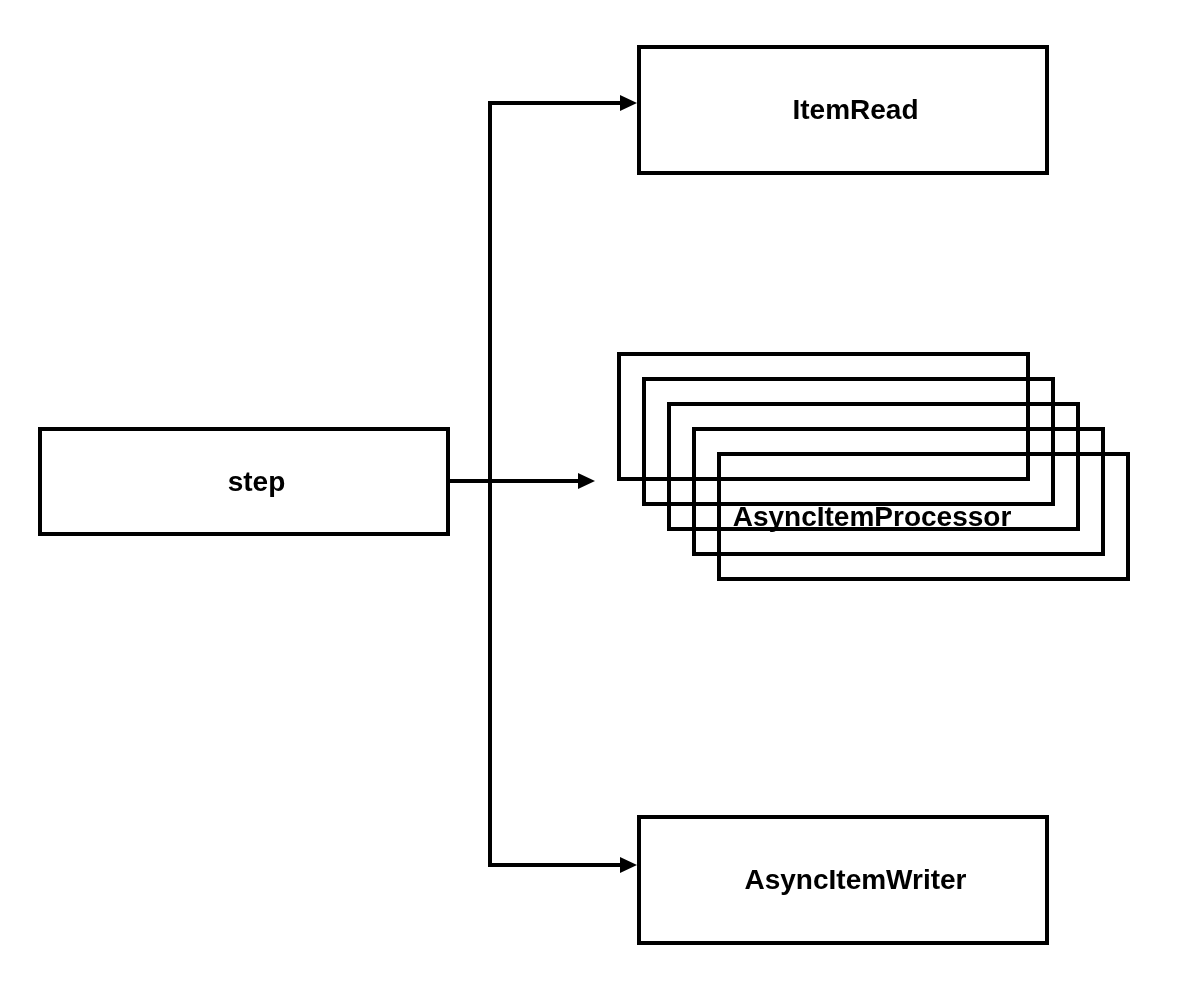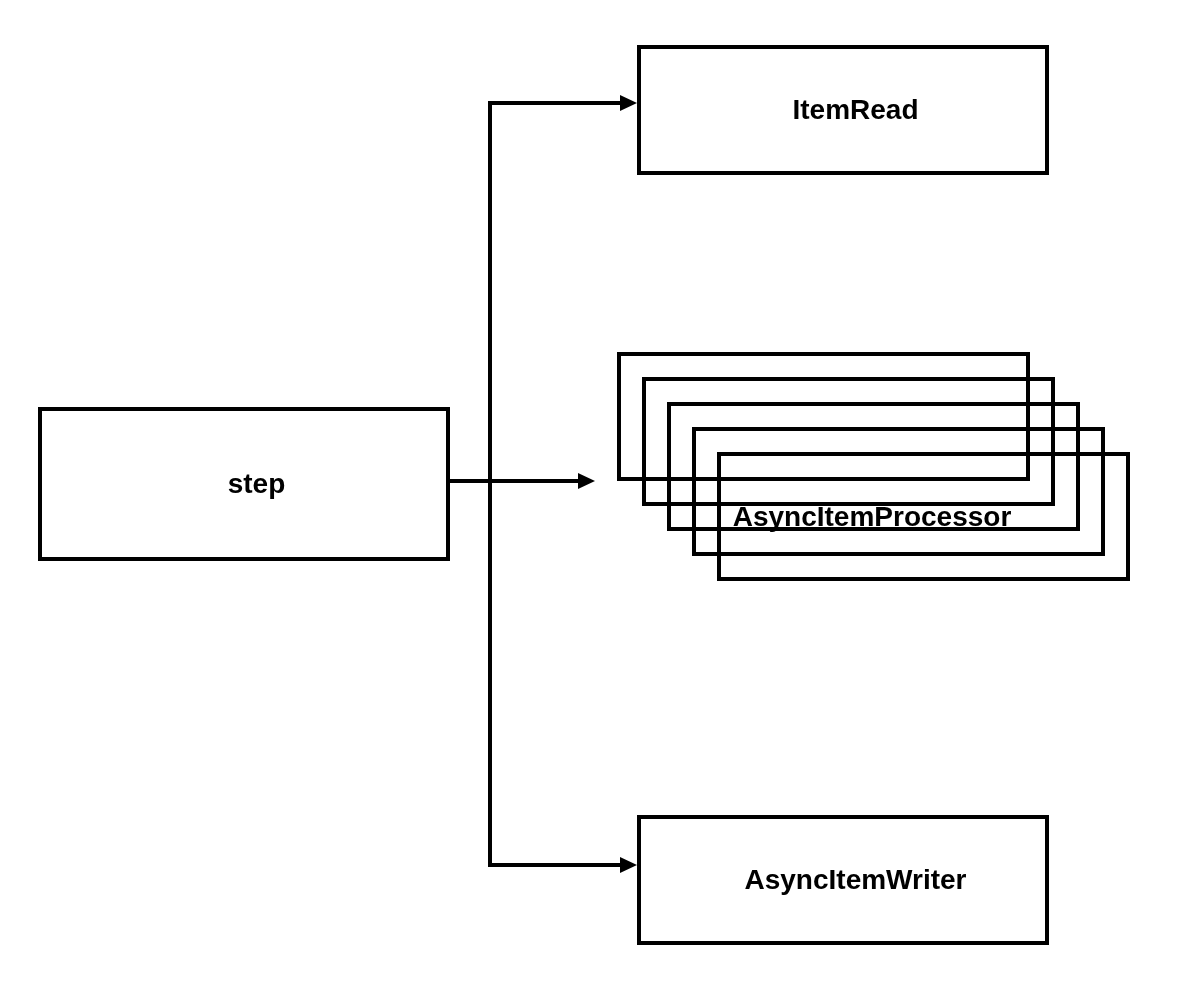--- a/index.html
+++ b/index.html
@@ -41,21 +41,21 @@
     align-items: center;
     justify-content: center;
     padding-left: 25px;
   }
   .node-label {
     font-size: 28px;
     font-weight: bold;
     color: #000000;
     white-space: nowrap;
   }
-  .node-step   { left: 38px;  top: 407px; width: 412px; height: 154px; }
+  .node-step   { left: 38px;  top: 427px; width: 412px; height: 109px; }
   .node-reader { left: 637px; top: 45px;  width: 412px; height: 130px; }
   .node-writer { left: 637px; top: 799px; width: 412px; height: 130px; margin-top: 16px; }
   
   .proc-rect {
     position: absolute;
     box-sizing: border-box;
     border: 4px solid #000000;
     background: transparent;
     width: 413px;
     height: 129px;

